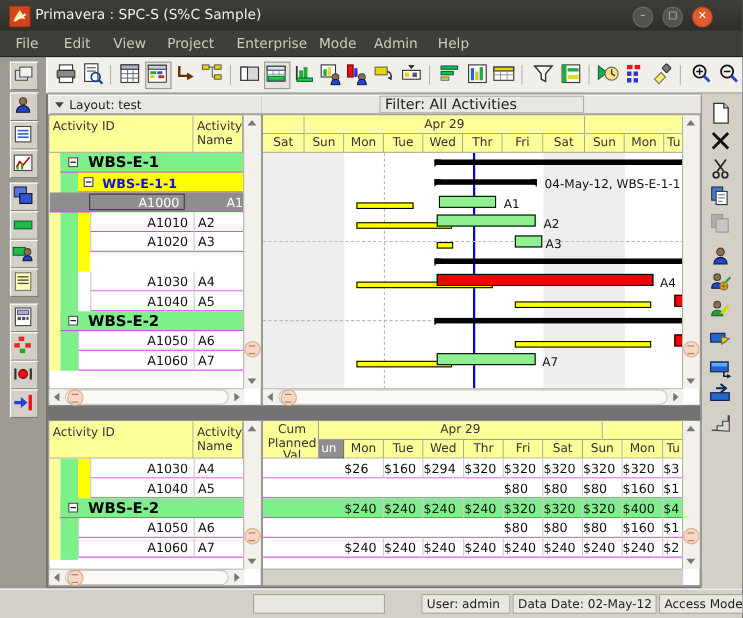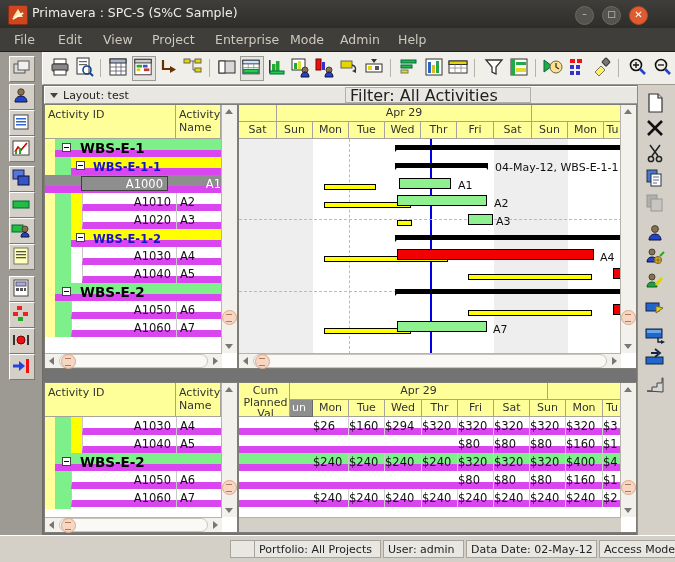--- a/index.html
+++ b/index.html
@@ -51,29 +51,29 @@
 
   
   .layoutbar{position:absolute;left:44px;top:86px;width:194px;height:18px;background:#e9e7e1;
      border-top:1px solid #fff;border-left:1px solid #fff;border-bottom:1px solid #a09d96;
      font-size:11px;color:#222;line-height:18px;padding-left:18px;box-sizing:border-box;}
   .layout-caret{position:absolute;left:50px;top:93px;width:0;height:0;
      border-left:4px solid transparent;border-right:4px solid transparent;border-top:5px solid #444;}
   .layoutbar2{position:absolute;left:238px;top:86px;width:399px;height:18px;background:#e9e7e1;
      border-top:1px solid #fff;border-bottom:1px solid #a09d96;box-sizing:border-box;}
   .filterbox{position:absolute;left:345px;top:87px;width:186px;height:16px;background:#e9e7e1;
-     border:1px solid #b3b0a9;font-size:16px;color:#222;line-height:15px;padding-left:4px;box-sizing:border-box;}
+     border:1px solid #b3b0a9;font-size:13px;color:#222;line-height:15px;padding-left:4px;box-sizing:border-box;}
 
   
   .hdr{background:#ffff99;border-right:1px solid #a5a39b;border-bottom:1px solid #a5a39b;
        font-size:11px;color:#333;box-sizing:border-box;}
 
   
   .grow{position:absolute;left:0;height:18px;box-sizing:border-box;
-        border-bottom:7px solid #d946ef;font-size:11.5px;color:#111;}
+        border-bottom:1px solid #d946ef;font-size:11.5px;color:#111;}
   .cell-id{position:absolute;text-align:right;box-sizing:border-box;padding-right:5px;
         border-right:1px solid #c8c8c8;line-height:18px;}
   .cell-nm{position:absolute;box-sizing:border-box;padding-left:3px;line-height:18px;}
 
   .wbs1{background:#7ef08a;font-weight:bold;font-size:13.5px;color:#000;}
   .wbs2{background:#ffff00;font-weight:bold;font-size:11.5px;color:#1414c8;}
   .selrow{background:#8e8e8e;text-align:right;}
 
   .expander{position:absolute;width:9px;height:9px;background:#fff;border:1px solid #444;box-sizing:border-box;}
   .expander::after{content:"";position:absolute;left:1px;top:3px;width:5px;height:1px;background:#000;}
@@ -488,24 +488,20 @@
       <div class="grow" style="top:54px;left:37px;width:139px;background:#fff;border-left:1px solid #c8c8c8;">
         <div class="cell-id" style="left:0;width:94px;">A1010</div>
         <div class="cell-nm" style="left:94px;width:45px;">A2</div>
       </div>
 
       <div class="grow" style="top:72px;left:37px;width:139px;background:#fff;border-left:1px solid #c8c8c8;">
         <div class="cell-id" style="left:0;width:94px;">A1020</div>
         <div class="cell-nm" style="left:94px;width:45px;">A3</div>
       </div>
 
-      <div class="grow wbs2" style="top:90px;left:26px;width:150px;">
-        <div class="expander" style="left:5px;top:4px;"></div>
-        <div style="position:absolute;left:22px;top:3px;">WBS-E-1-2</div>
-      </div>
 
       <div class="grow" style="top:108px;left:37px;width:139px;background:#fff;border-left:1px solid #c8c8c8;">
         <div class="cell-id" style="left:0;width:94px;">A1030</div>
         <div class="cell-nm" style="left:94px;width:45px;">A4</div>
       </div>
 
       <div class="grow" style="top:126px;left:37px;width:139px;background:#fff;border-left:1px solid #c8c8c8;">
         <div class="cell-id" style="left:0;width:94px;">A1040</div>
         <div class="cell-nm" style="left:94px;width:45px;">A5</div>
       </div>
@@ -795,19 +791,18 @@
         <i style="left:3px;top:4px;border-left:4px solid transparent;border-right:4px solid transparent;border-top:5px solid #777;"></i>
         </div>
       <div class="sb-grip" style="left:0;bottom:22px;"></div>
     </div>
     <div class="sb-h" style="left:0;bottom:0;right:15px;background:#d4d0c8;"></div>
   </div>
 
   <div class="statusbar">
 
     <div class="sfield" style="left:230px;width:120px;"></div>
-    <div class="sfield" style="left:254px;width:127px;">Portfolio: All Projects</div>
     <div class="sfield" style="left:383px;width:81px;">User: admin</div>
     <div class="sfield" style="left:466px;width:131px;">Data Date: 02-May-12</div>
     <div class="sfield" style="left:599px;width:80px;">Access Mode: S</div>
   </div>
 
 </div>
 
 </body></html>

